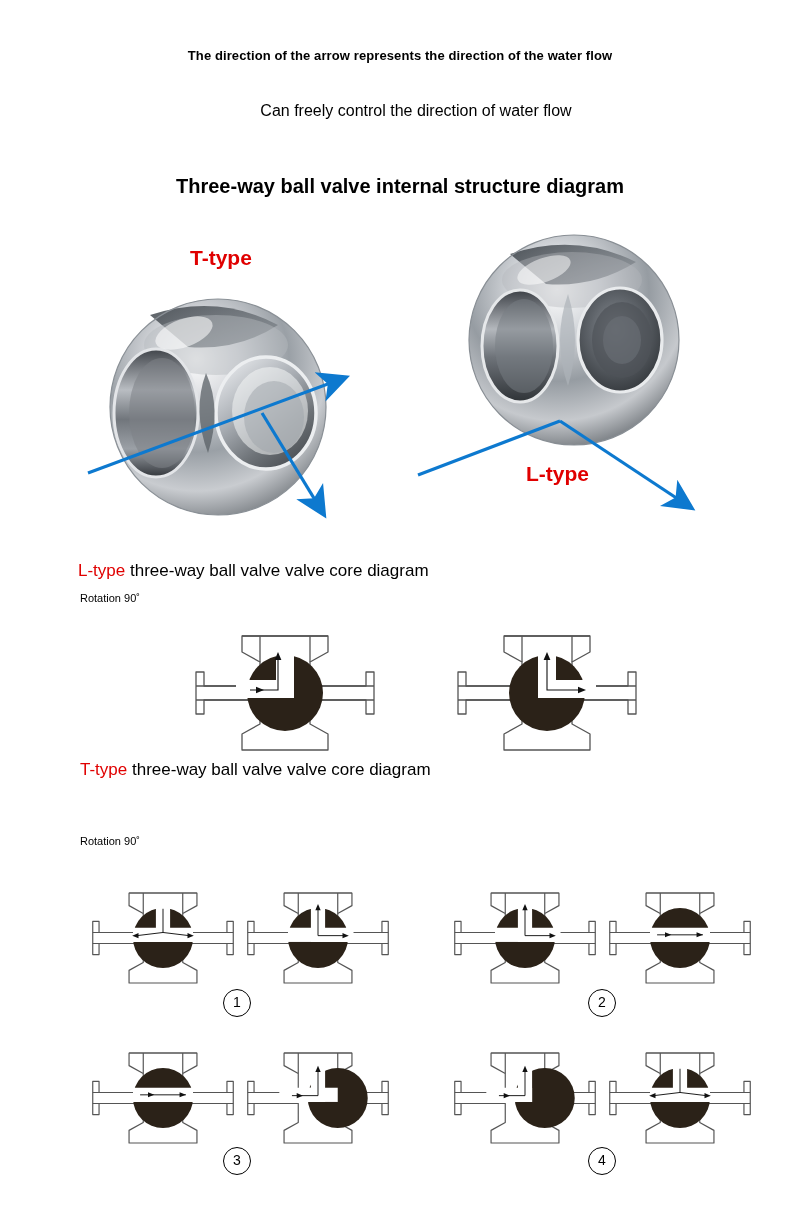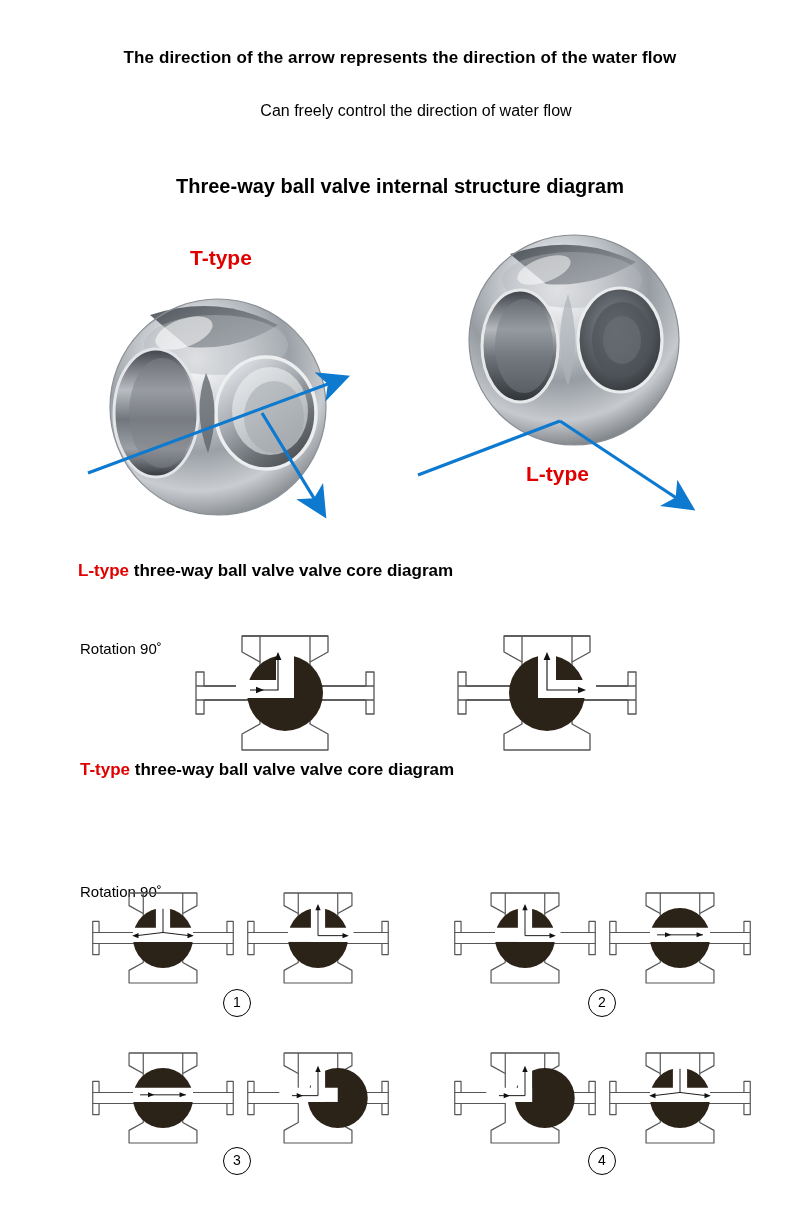--- a/index.html
+++ b/index.html
@@ -5,21 +5,21 @@
   html,body{margin:0;padding:0;}
   body{
     width:800px;height:1206px;background:#ffffff;
     font-family:"Liberation Sans", sans-serif;
     color:#000;overflow:hidden;position:relative;
   }
   .page{position:relative;width:800px;height:1206px;}
 
   .hdr1{
     position:absolute;left:0;top:48px;width:800px;text-align:center;
-    font-size:17px;font-weight:bold;letter-spacing:.1px;
+    font-size:13px;font-weight:bold;letter-spacing:.1px;
   }
   .hdr2{
     position:absolute;left:0;top:102px;width:800px;text-align:center;
     font-size:16px;font-weight:normal;margin-left:16px;
   }
   .hdr3{
     position:absolute;left:0;top:175px;width:800px;text-align:center;
     font-size:20px;font-weight:bold;
   }
 
@@ -27,23 +27,23 @@
     position:absolute;left:190px;top:246px;
     font-size:21px;font-weight:bold;color:#e00000;
   }
   .lbl-ltype{
     position:absolute;left:526px;top:462px;
     font-size:21px;font-weight:bold;color:#e00000;
   }
 
   .ball-svg{position:absolute;}
 
-  .sec-head{position:absolute;font-size:17px;white-space:nowrap;font-weight:bold;}
+  .sec-head{position:absolute;font-size:17px;white-space:nowrap;}
   .sec-head .red{color:#e00000;}
-  .sec-rot{position:absolute;font-size:15px;white-space:nowrap;margin-top:48px;}
+  .sec-rot{position:absolute;font-size:11px;white-space:nowrap;}
 
   .valve-svg{position:absolute;}
 
   .num{
     position:absolute;width:26px;height:26px;border:1.3px solid #000;
     border-radius:50%;font-size:14px;line-height:24px;text-align:center;
     background:#fff;
   }
 </style>
 </head>

